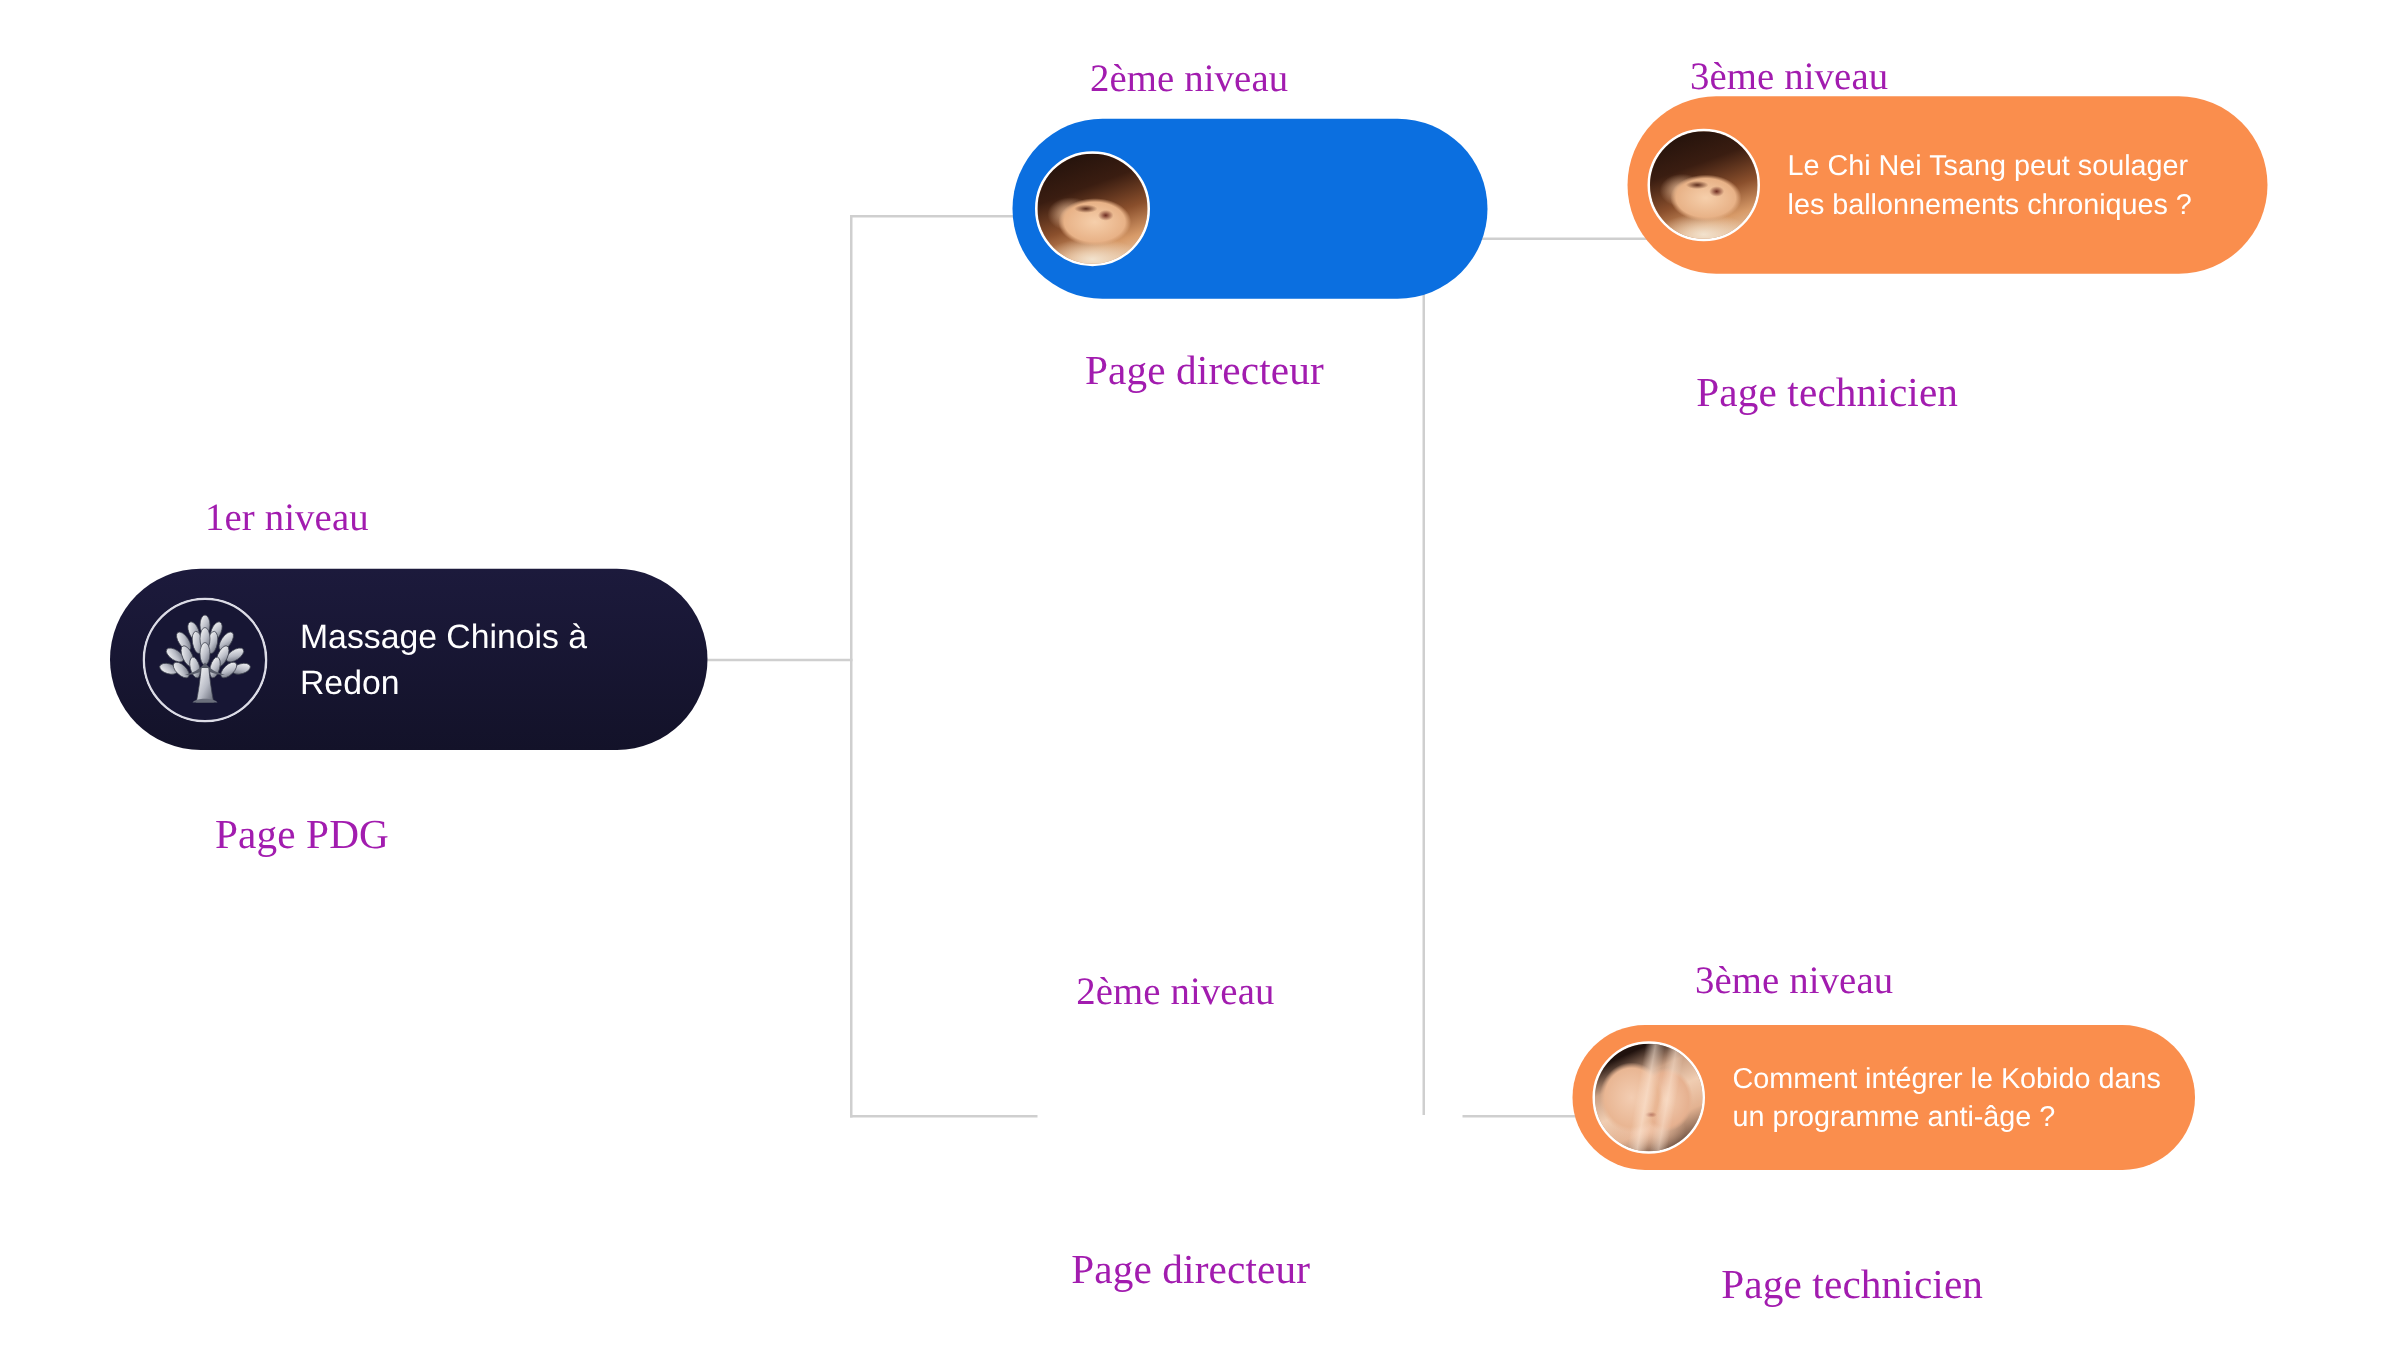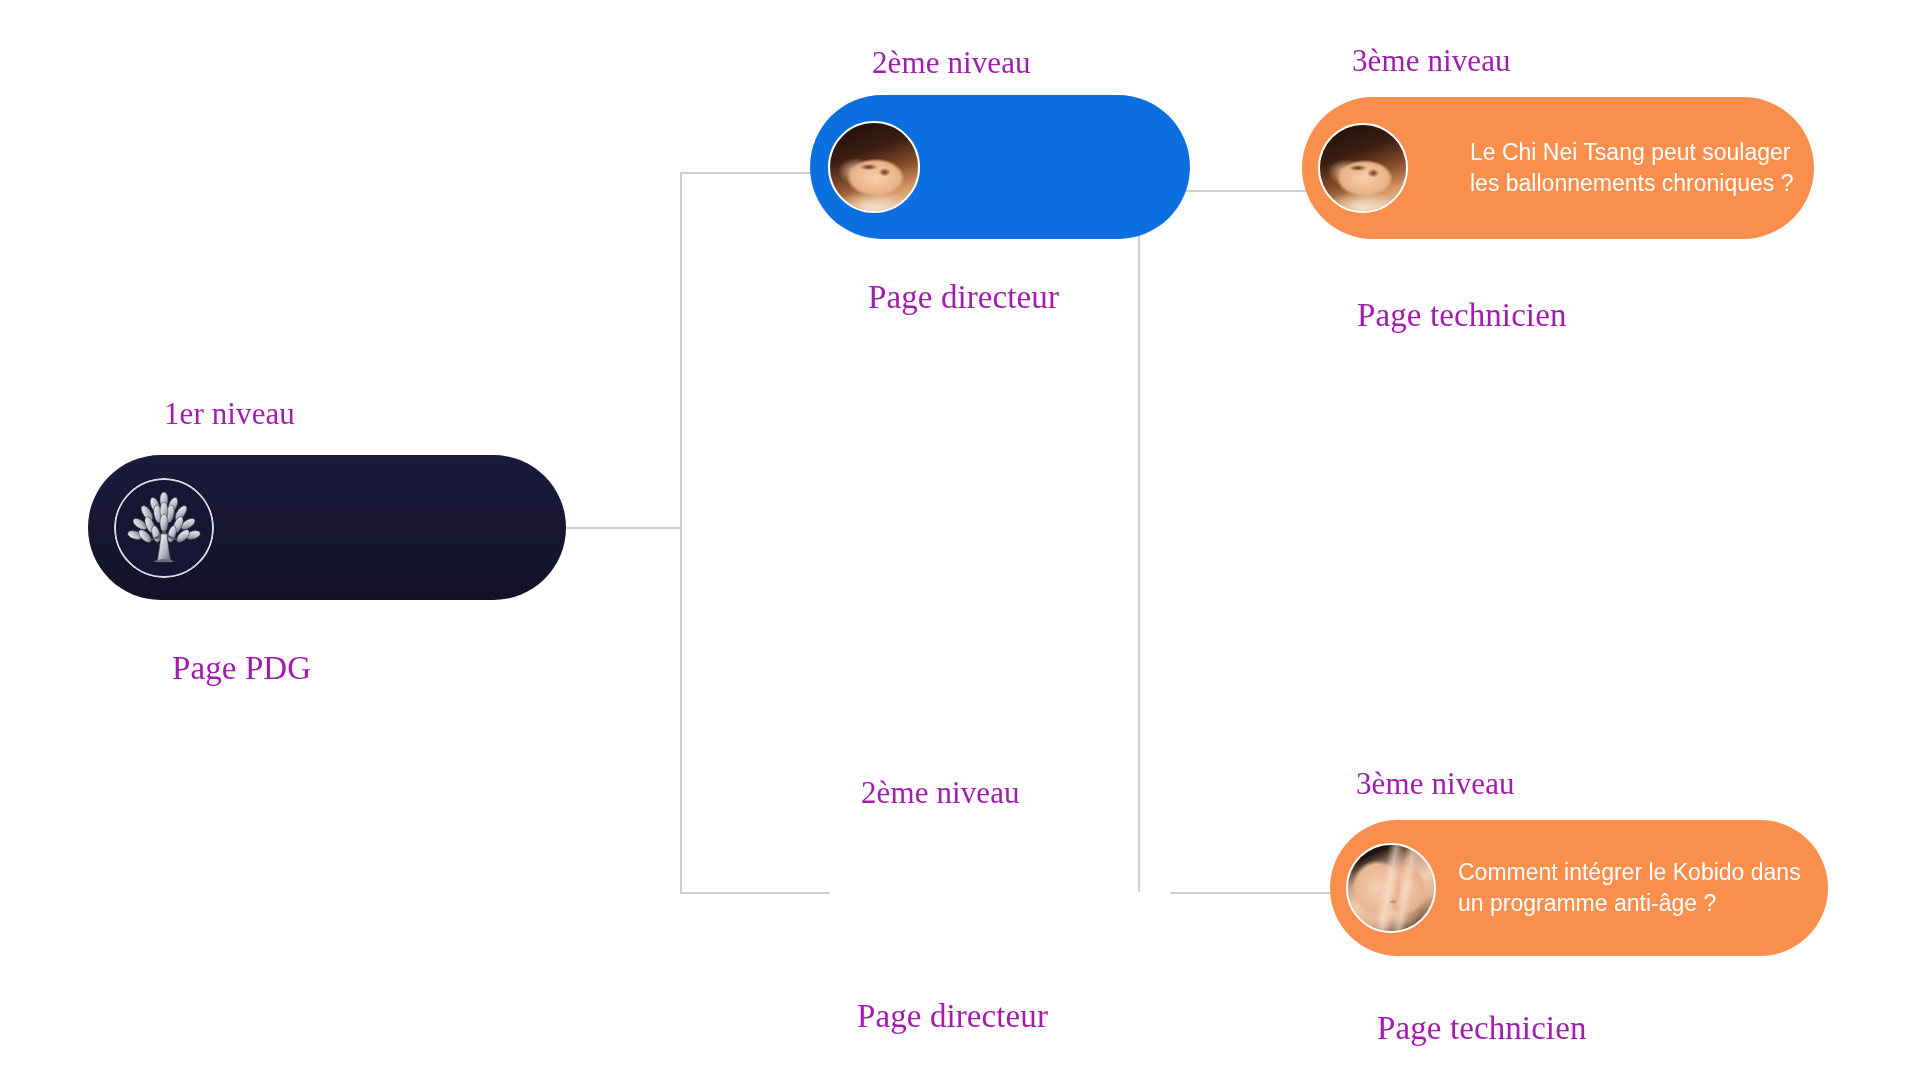--- a/index.html
+++ b/index.html
@@ -65,23 +65,23 @@
   .node.blue .label{font-size:24px;margin-left:22px;}
 
   .node.blue.n1{left:810px;top:95px;width:380px;height:144px;padding-left:18px;}
   .node.blue.n1 .label{max-width:215px;}
   .node.blue.n2{left:812px;top:825px;width:368px;height:132px;padding-left:18px;}
 
   
   .node.orange{background:#fa8e4d;}
   .node.orange .avatar{width:86px;height:86px;}
   .node.orange .label{font-size:23px;margin-left:22px;}
-  .node.orange.n3{left:1302px;top:97px;width:512px;height:142px;padding-left:16px;gap:40px;}
+  .node.orange.n3{left:1302px;top:77px;width:512px;height:142px;padding-left:16px;}
   .node.orange.n3 .label{max-width:330px;}
-  .node.orange.n4{left:1330px;top:820px;width:498px;height:136px;padding-left:16px;}
+  .node.orange.n4{left:1258px;top:820px;width:498px;height:116px;padding-left:16px;}
   .node.orange.n4 .label{max-width:350px;}
 
   
   .ph{position:absolute;inset:0;}
   .ph-cnt{
     background:
       radial-gradient(ellipse 46% 30% at 52% 62%, #f6cfab 0%, #e8b287 60%, rgba(232,178,135,0) 72%),
       radial-gradient(ellipse 30% 22% at 30% 55%, #f1c5a0 0%, rgba(241,197,160,0) 70%),
       radial-gradient(ellipse 60% 26% at 50% 96%, #f2e2cd 0%, rgba(242,226,205,0) 75%),
       linear-gradient(160deg,#1d0f0a 0%,#3a1d11 34%,#8a4f2c 58%,#d79a68 78%,#efd6bb 100%);
@@ -173,20 +173,21 @@
           <ellipse cx="31" cy="58" rx="4" ry="8" transform="rotate(-46 31 58)"></ellipse>
           <ellipse cx="69" cy="58" rx="4" ry="8" transform="rotate(46 69 58)"></ellipse>
           <ellipse cx="42" cy="56" rx="3.8" ry="8.5" transform="rotate(-14 42 56)"></ellipse>
           <ellipse cx="58" cy="56" rx="3.8" ry="8.5" transform="rotate(14 58 56)"></ellipse>
         </g>
         <path d="M50 52 C46 58 40 60 34 62 C41 62 46 60 50 57 C54 60 59 62 66 62 C60 60 54 58 50 52 Z" fill="#5a5e6b"></path>
         <path d="M47 56 C46 66 45 74 43 84 L57 84 C55 74 54 66 53 56 Z" fill="url(#lg)" stroke="#3c404d" stroke-width="0.6"></path>
         <path d="M40 84 C43 80 57 80 60 84 Z" fill="#6b6f7c"></path>
       </svg>
     </div>
+    <div class="label">Massage Chinois à Redon</div>
   </div>
 
   <div class="node blue n1">
     <div class="avatar">
       <div class="ph ph-cnt"></div>
     </div>
   </div>
 
   <div class="node orange n3">
     <div class="avatar">

